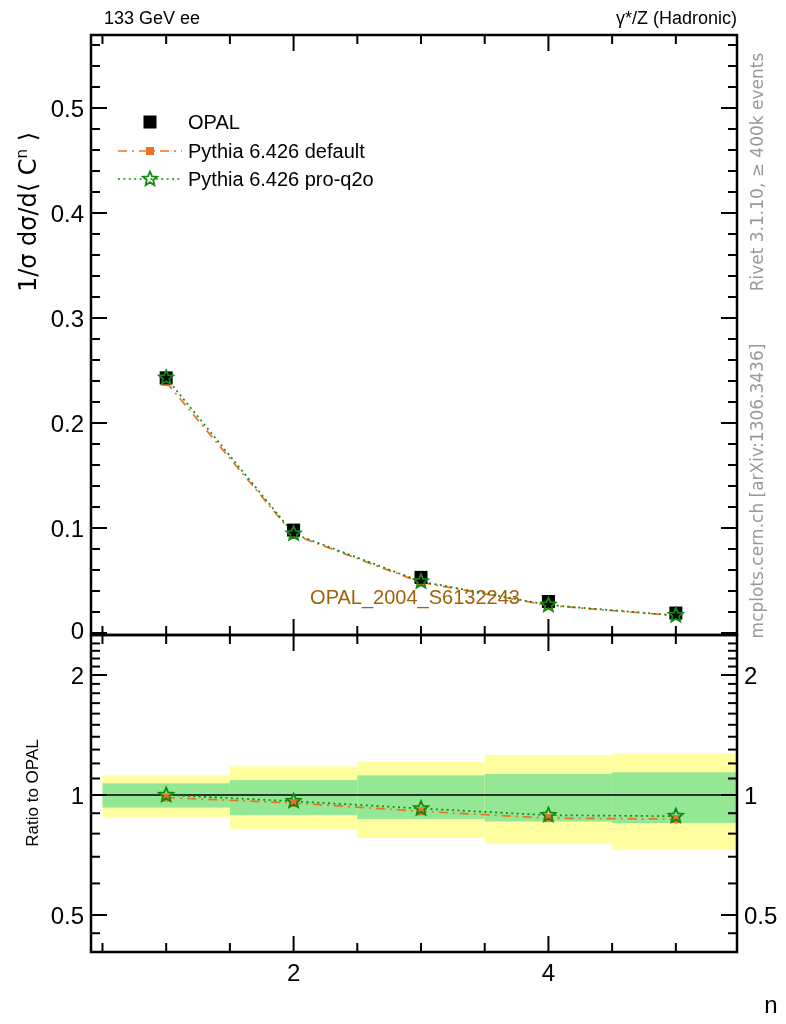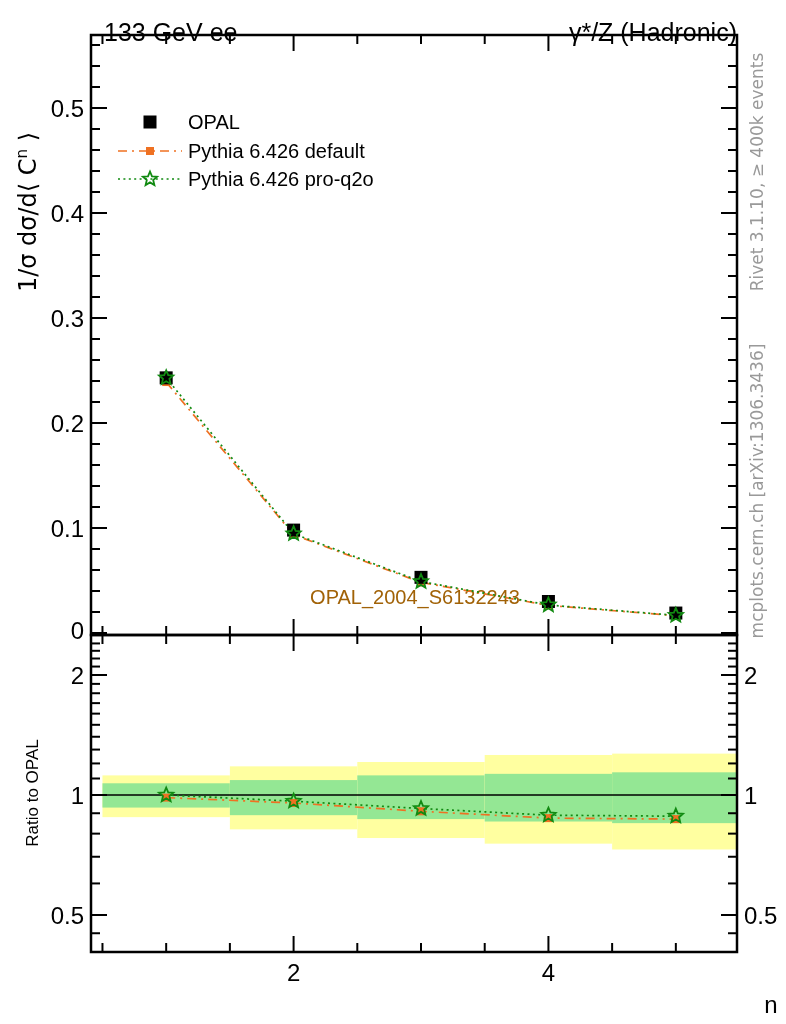--- a/index.html
+++ b/index.html
@@ -1,20 +1,20 @@
 <!DOCTYPE html>
 <html><head>
 <meta charset="utf-8">
 <style>
   html,body{margin:0;padding:0;background:#fff;}
   #figure{
     position:relative;width:786px;height:1024px;background:#fff;overflow:hidden;
     font-family:"Liberation Sans","DejaVu Sans",sans-serif;color:#000;
   }
-  .hdr{position:absolute;top:18px;font-size:25px;white-space:nowrap;}
+  .hdr{position:absolute;top:8px;font-size:18px;white-space:nowrap;}
   .hdr-left{left:104px;}
   .hdr-right{right:49px;text-align:center;}
   .vlabel{position:absolute;white-space:nowrap;transform:translate(-50%,-50%) rotate(-90deg);}
   .ylabel-main{left:27px;top:212px;font-size:24px;font-family:"DejaVu Sans",sans-serif;}
   .ylabel-main sup{font-size:15px;}
   .ylabel-ratio{left:33px;top:793px;font-size:17px;}
   .sidenote{color:#999;font-size:17px;font-family:"DejaVu Sans",sans-serif;}
   .sidenote-top{left:757px;top:172px;}
   .sidenote-bottom{left:757px;top:491px;}
   .watermark{

